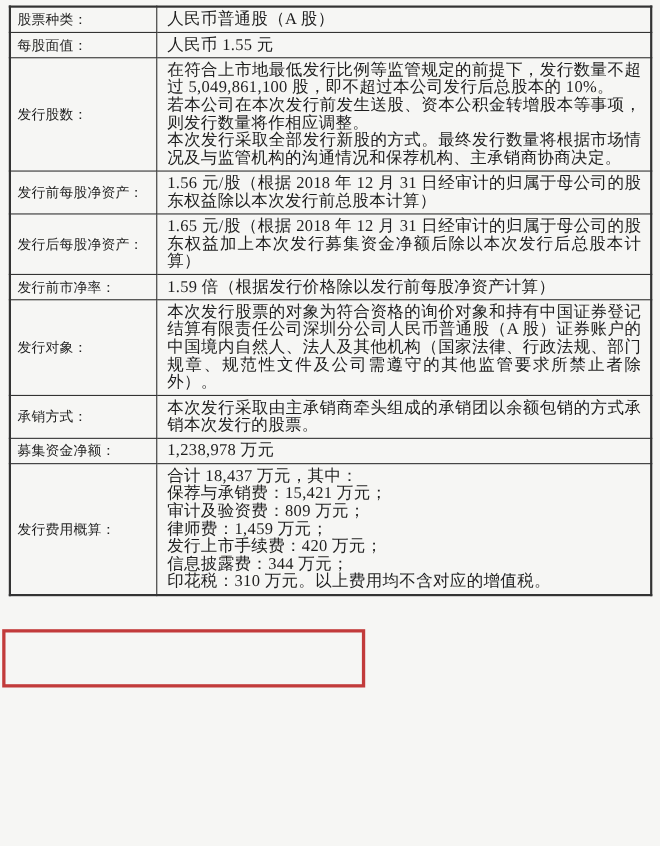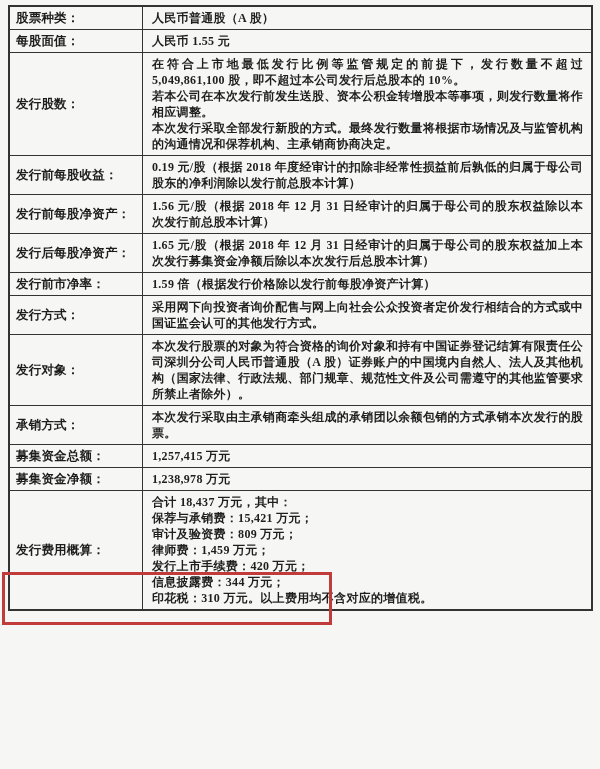--- a/index.html
+++ b/index.html
@@ -11,35 +11,34 @@
     height: 769px;
     background: #f6f6f4;
     font-family: "Liberation Serif", "DejaVu Serif", serif;
     color: #1e1e1e;
   }
   #stage {
     position: relative;
     width: 600px;
     height: 769px;
     overflow: hidden;
-    font-weight: bold;
   }
   table#info-table {
     position: absolute;
     left: 8px;
     top: 5px;
     width: 585px;
     border-collapse: collapse;
     table-layout: fixed;
     border: 2px solid #333333;
   }
   #info-table td {
     border: 1px solid #333333;
     vertical-align: middle;
-    font-size: 12px;
+    font-size: 15px;
     line-height: 16px;
   }
   #info-table td.label {
     width: 124px;
     padding: 3px 2px 3px 6px;
     white-space: nowrap;
     font-size: 12.5px;
     letter-spacing: 0.2px;
     overflow: hidden;
   }
@@ -81,65 +80,47 @@
         </tr>
         <tr>
           <td class="label">发行股数：</td>
           <td class="value">
             <p>在符合上市地最低发行比例等监管规定的前提下，发行数量不超过 5,049,861,100 股，即不超过本公司发行后总股本的 10%。</p>
             <p>若本公司在本次发行前发生送股、资本公积金转增股本等事项，则发行数量将作相应调整。</p>
             <p>本次发行采取全部发行新股的方式。最终发行数量将根据市场情况及与监管机构的沟通情况和保荐机构、主承销商协商决定。</p>
           </td>
         </tr>
         <tr>
-          <td class="label">发行前每股收益：</td>
-          <td class="value">
-            <p>0.19 元/股（根据 2018 年度经审计的扣除非经常性损益前后孰低的归属于母公司股东的净利润除以发行前总股本计算）</p>
-          </td>
-        </tr>
-        <tr>
           <td class="label">发行前每股净资产：</td>
           <td class="value">
             <p>1.56 元/股（根据 2018 年 12 月 31 日经审计的归属于母公司的股东权益除以本次发行前总股本计算）</p>
           </td>
         </tr>
         <tr>
           <td class="label">发行后每股净资产：</td>
           <td class="value">
             <p>1.65 元/股（根据 2018 年 12 月 31 日经审计的归属于母公司的股东权益加上本次发行募集资金净额后除以本次发行后总股本计算）</p>
           </td>
         </tr>
         <tr>
           <td class="label">发行前市净率：</td>
           <td class="value">
             <p>1.59 倍（根据发行价格除以发行前每股净资产计算）</p>
           </td>
         </tr>
         <tr>
-          <td class="label">发行方式：</td>
-          <td class="value">
-            <p>采用网下向投资者询价配售与网上向社会公众投资者定价发行相结合的方式或中国证监会认可的其他发行方式。</p>
-          </td>
-        </tr>
-        <tr>
           <td class="label">发行对象：</td>
           <td class="value">
             <p>本次发行股票的对象为符合资格的询价对象和持有中国证券登记结算有限责任公司深圳分公司人民币普通股（A 股）证券账户的中国境内自然人、法人及其他机构（国家法律、行政法规、部门规章、规范性文件及公司需遵守的其他监管要求所禁止者除外）。</p>
           </td>
         </tr>
         <tr>
           <td class="label">承销方式：</td>
           <td class="value">
             <p>本次发行采取由主承销商牵头组成的承销团以余额包销的方式承销本次发行的股票。</p>
-          </td>
-        </tr>
-        <tr>
-          <td class="label">募集资金总额：</td>
-          <td class="value">
-            <p>1,257,415 万元</p>
           </td>
         </tr>
         <tr>
           <td class="label">募集资金净额：</td>
           <td class="value">
             <p>1,238,978 万元</p>
           </td>
         </tr>
         <tr>
           <td class="label">发行费用概算：</td>

